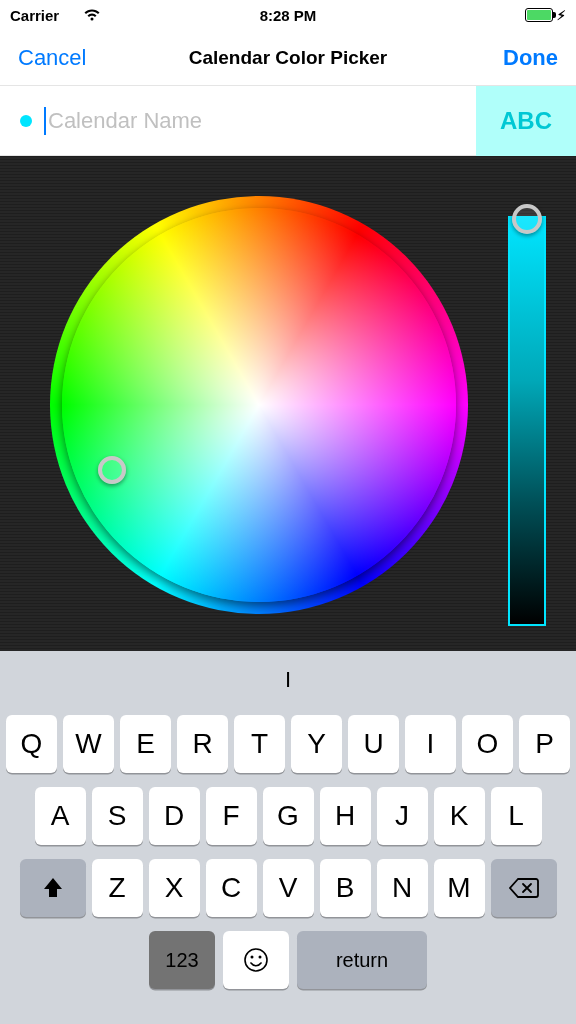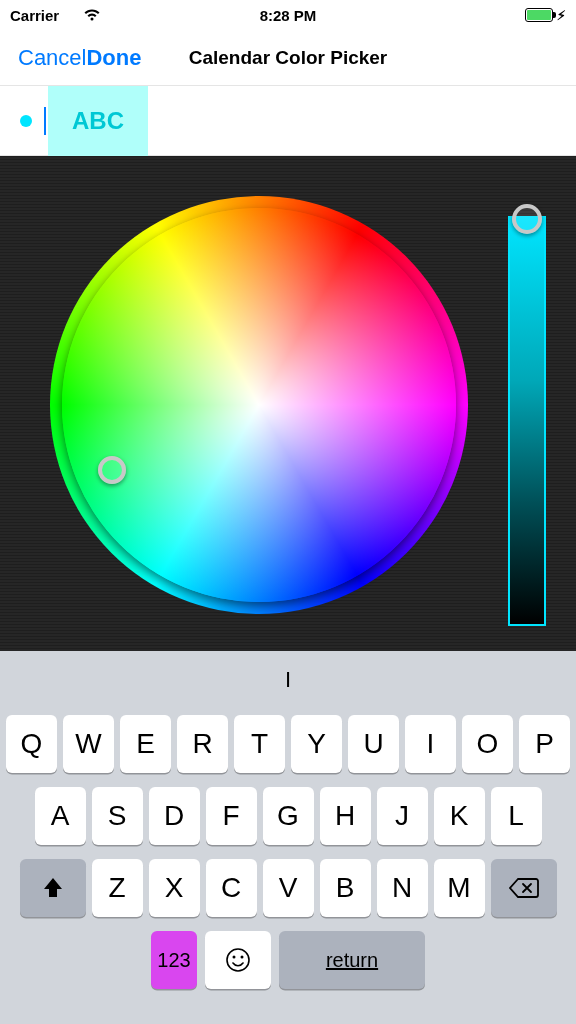--- a/index.html
+++ b/index.html
@@ -10,21 +10,21 @@
     .status-left { display: flex; align-items: center; gap: 24px; }
     .status-center { position: absolute; left: 50%; transform: translateX(-50%); font-weight: 600; }
     .status-right { display: flex; align-items: center; gap: 4px; }
     .wifi-icon { width: 18px; height: 14px; }
     .battery { width: 28px; height: 14px; border: 1.5px solid #000; border-radius: 3px; position: relative; display: flex; align-items: center; padding: 1px; }
     .battery::after { content: ''; position: absolute; right: -4px; top: 3px; width: 2.5px; height: 6px; background: #000; border-radius: 0 2px 2px 0; }
     .battery-fill { width: 100%; height: 100%; background: #4cd964; border-radius: 1px; }
     .charge { font-size: 13px; }
 
     
-    .nav-bar { height: 56px; display: flex; align-items: center; justify-content: flex-start; padding: 0 18px; border-bottom: 1px solid #e5e5e5; }
+    .nav-bar { height: 56px; display: flex; align-items: center; justify-content: space-between; padding: 0 18px; border-bottom: 1px solid #e5e5e5; }
     .nav-btn { color: #007aff; font-size: 22px; background: none; border: none; }
     .nav-btn.bold { font-weight: 600; }
     .nav-title { position: absolute; left: 50%; transform: translateX(-50%); font-size: 19px; font-weight: 700; color: #000; }
 
     
     .input-row { height: 70px; display: flex; align-items: center; border-bottom: 1px solid #e5e5e5; }
     .color-dot { width: 12px; height: 12px; border-radius: 50%; background: #00e5ff; margin: 0 12px 0 20px; flex-shrink: 0; }
     .name-input { flex: 1; border: none; font-size: 22px; outline: none; color: #000; }
     .name-input::placeholder { color: #c0c0c0; }
     .cursor { width: 2px; height: 28px; background: #007aff; margin-right: 2px; }
@@ -44,23 +44,23 @@
     .keyboard { background: #d1d5db; height: 373px; display: flex; flex-direction: column; }
     .suggest-row { height: 58px; display: flex; align-items: center; }
     .suggest { flex: 1; text-align: center; font-size: 22px; color: #000; position: relative; }
     .suggest:not(:last-child)::after { content: ''; position: absolute; right: 0; top: 14px; height: 30px; width: 1px; background: #b0b4ba; }
     .key-rows { flex: 1; padding: 6px 4px 4px; display: flex; flex-direction: column; gap: 14px; }
     .key-row { display: flex; gap: 6px; justify-content: center; }
     .key { background: #fff; border-radius: 6px; box-shadow: 0 1.5px 0 rgba(0,0,0,0.3); height: 58px; display: flex; align-items: center; justify-content: center; font-size: 28px; color: #000; border: none; }
     .key.letter { width: 51px; }
     .key.mod { background: #acb2bd; width: 66px; }
     .key.space { flex: 1; font-size: 20px; }
-    .key.num { background: #d946ef; width: 46px; font-size: 20px; }
+    .key.num { background: #737373; width: 66px; font-size: 20px; }
     .key.emoji { background: #fff; width: 66px; }
-    .key.return { background: #acb2bd; width: 146px; font-size: 20px; text-decoration: underline; }
+    .key.return { background: #acb2bd; width: 130px; font-size: 20px; }
     .row3 { padding: 0 2px; }
     .row4 { gap: 8px; padding: 0 2px; }
     .shift-icon { width: 24px; height: 24px; }
     .bksp-icon { width: 30px; height: 22px; }
   </style>
 </head>
 <body>
 
 <div class="status-bar">
   <div class="status-left">
@@ -80,20 +80,21 @@
 
 <div class="nav-bar">
   <button class="nav-btn">Cancel</button>
   <div class="nav-title">Calendar Color Picker</div>
   <button class="nav-btn bold">Done</button>
 </div>
 
 <div class="input-row">
   <div class="color-dot"></div>
   <div class="cursor"></div>
+  <input class="name-input" placeholder="Calendar Name" style="">
   <button class="abc-btn">ABC</button>
 </div>
 
 <div class="picker-area">
   <div class="color-wheel">
     <div class="wheel-ring"></div>
     <div class="wheel-inner"></div>
     <div class="wheel-handle"></div>
   </div>
   <div class="bright-slider">

